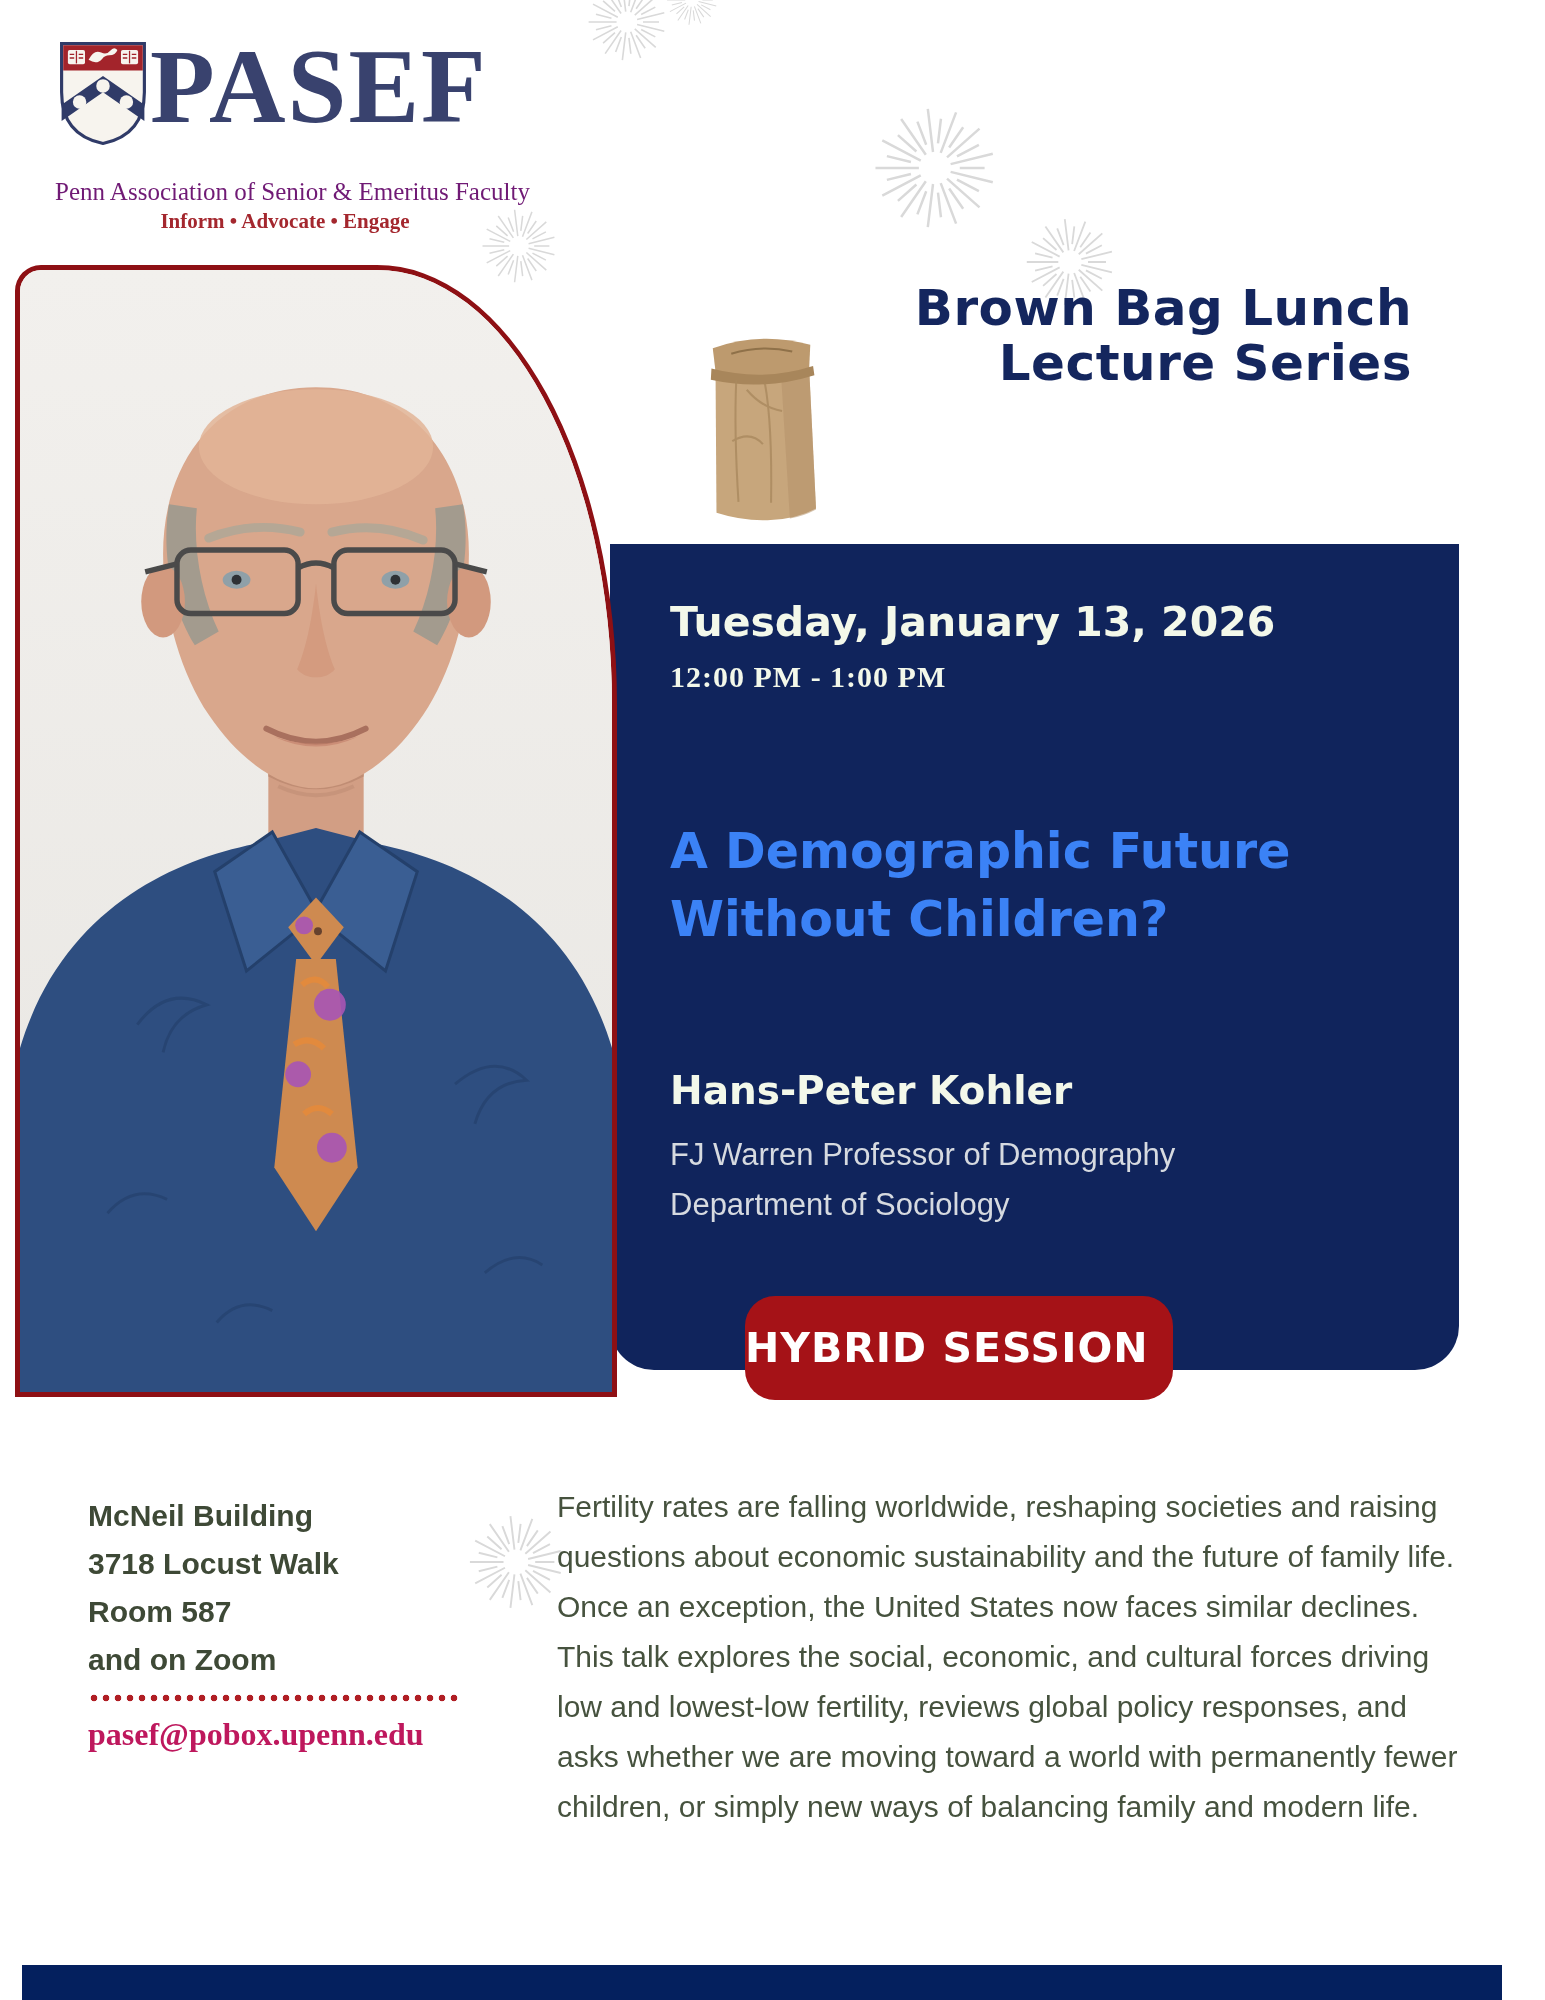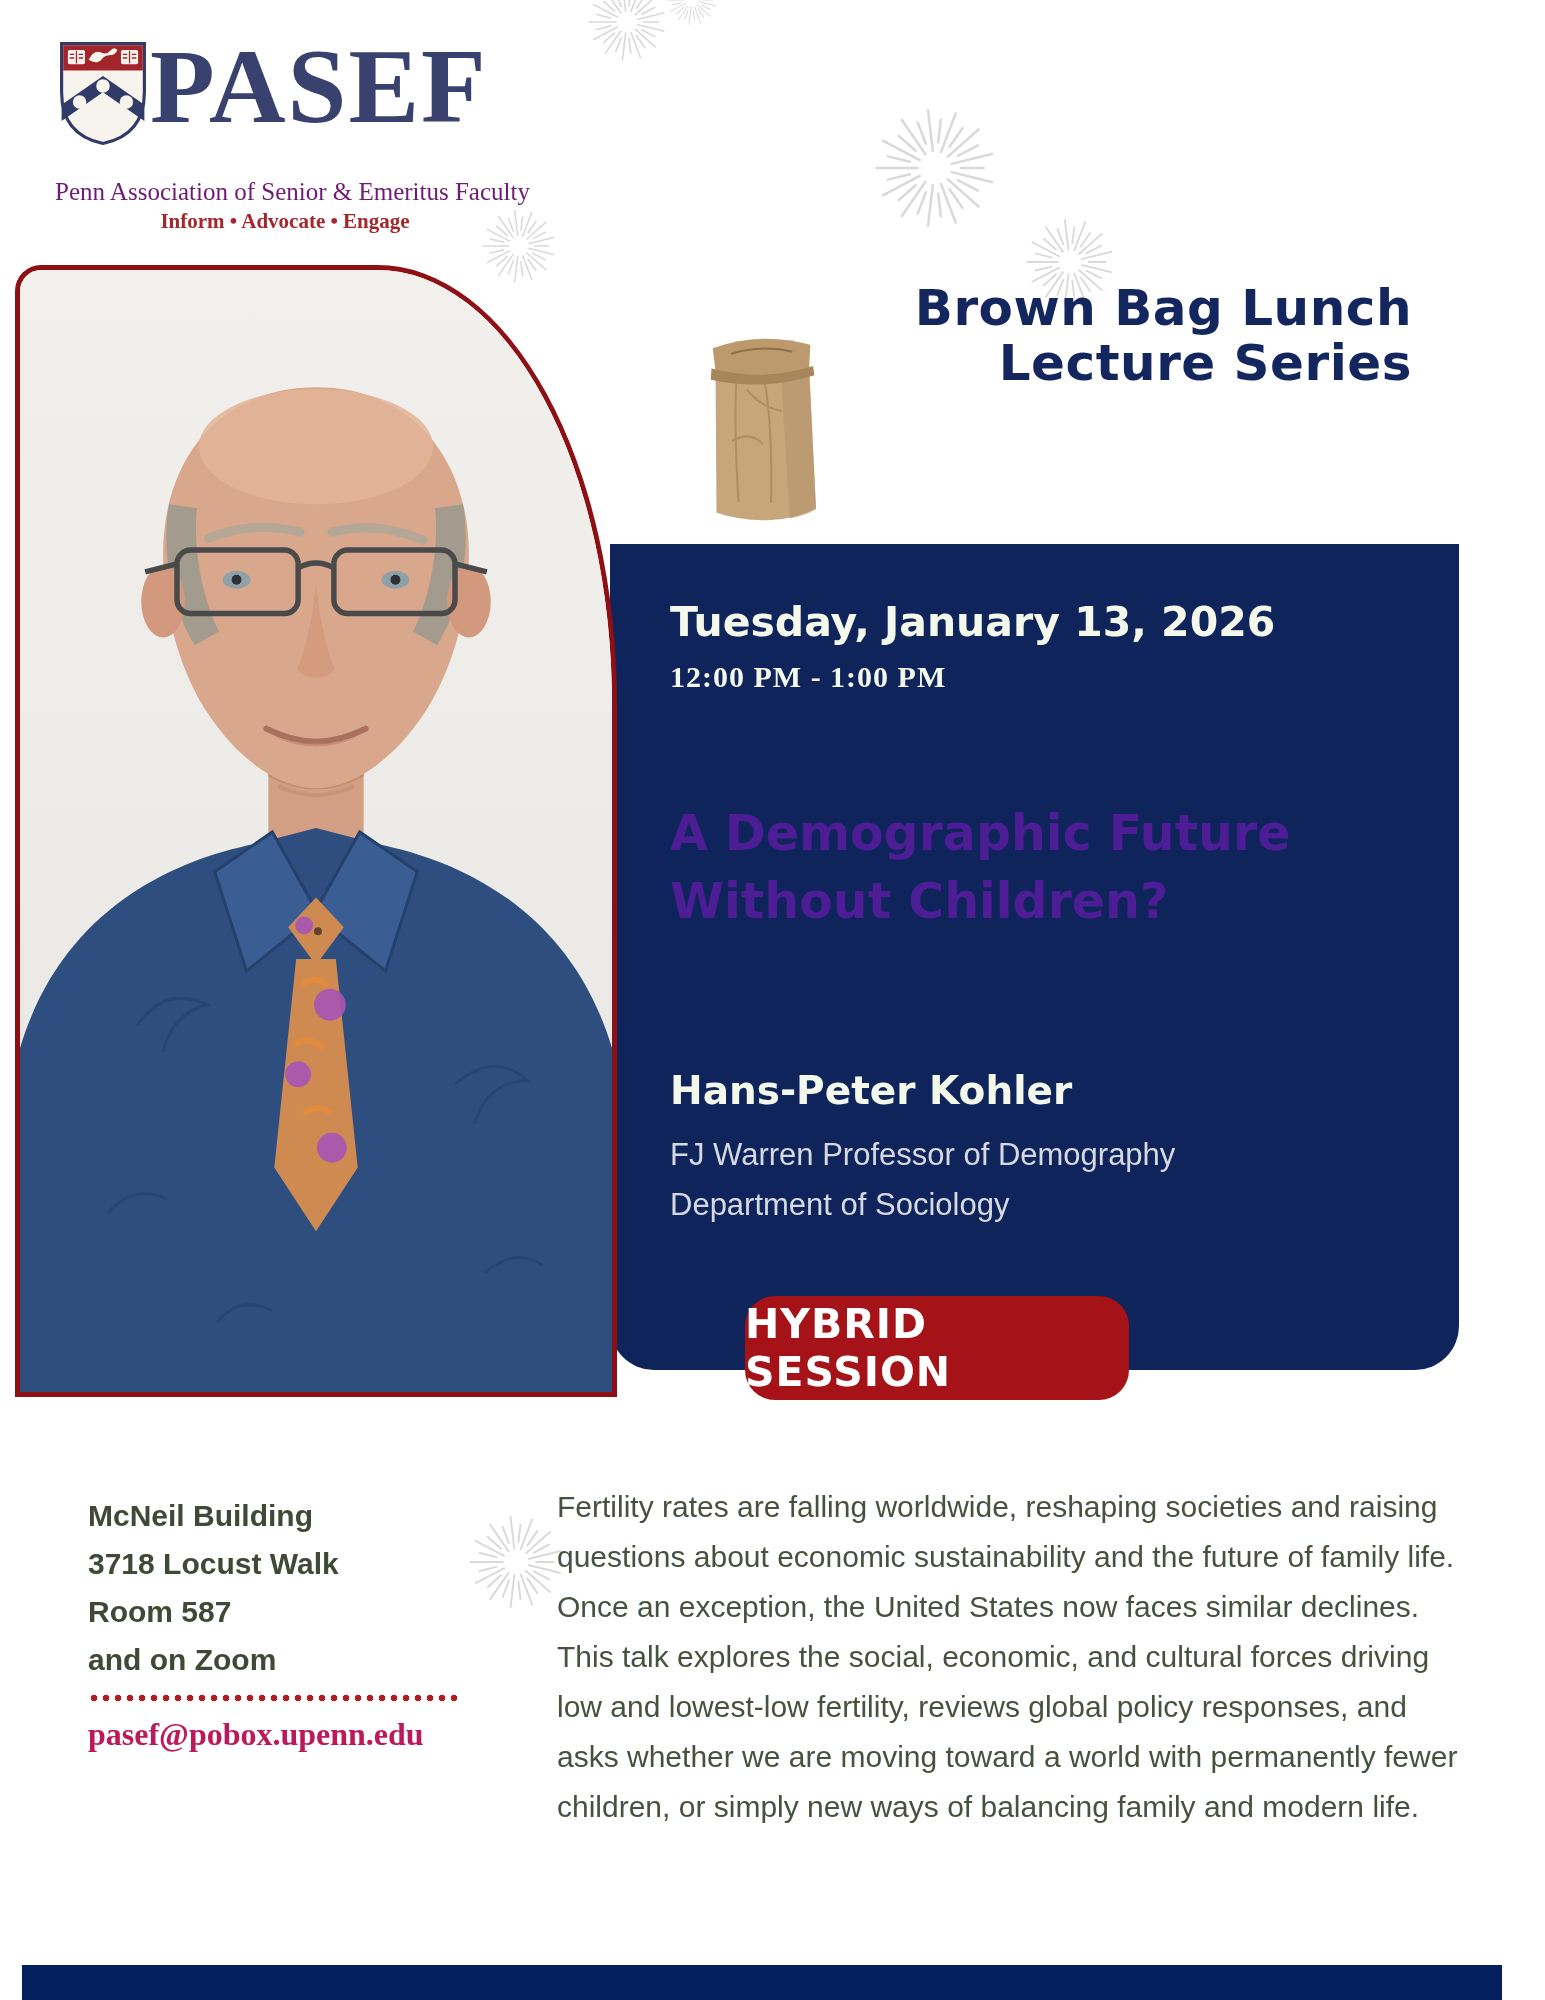--- a/index.html
+++ b/index.html
@@ -27,27 +27,27 @@
            border-radius:26px 240px 0 0 / 26px 440px 0 0; z-index:3; }
   .photo svg { width:100%; height:100%; display:block; }
 
   
   .panel { position:absolute; left:610px; top:544px; width:849px; height:826px;
            background:#10245C; border-radius:0 0 44px 44px; z-index:2; }
   .ev-date { position:absolute; left:670px; top:598px; font-family:"DejaVu Sans", sans-serif;
              font-weight:800; font-size:41px; color:#F3F8EA; z-index:4; }
   .ev-time { position:absolute; left:670px; top:660px; font-family:Liberation Serif, serif;
              font-weight:800; font-size:30px; color:#F3F8EA; letter-spacing:1px; z-index:4; }
-  .ev-title { position:absolute; left:670px; top:800px; font-family:"DejaVu Sans", sans-serif;
-              font-weight:800; font-size:49px; line-height:68px; color:#4c1d95; z-index:4; }
+  .ev-title { position:absolute; left:670px; top:818px; font-family:"DejaVu Sans", sans-serif;
+              font-weight:800; font-size:49px; line-height:68px; color:#3b82f6; z-index:4; }
   .ev-speaker { position:absolute; left:670px; top:1068px; font-family:"DejaVu Sans", sans-serif;
                 font-weight:800; font-size:39px; color:#F3F8EA; z-index:4; }
   .ev-role { position:absolute; left:670px; top:1130px; font-size:31px; line-height:50px;
              color:#D6DAE0; z-index:4; }
-  .badge { position:absolute; left:745px; top:1296px; width:384px; height:104px; background:#A51217;
+  .badge { position:absolute; left:745px; top:1296px; width:428px; height:104px; background:#A51217;
            border-radius:30px; display:flex; align-items:center; justify-content:flex-start; z-index:5; }
   .badge span { font-family:"DejaVu Sans", sans-serif; font-weight:800; font-size:41px;
                 color:#FFFFFF; letter-spacing:1px; }
 
   
   .location { position:absolute; left:88px; top:1492px; font-size:30px; line-height:48px;
               font-weight:700; color:#3E4936; }
   .dotline { position:absolute; left:88px; top:1694px; width:372px; height:8px;
              background:radial-gradient(circle, #B01E24 3.1px, rgba(176,30,36,0) 3.6px);
              background-size:12px 8px; background-repeat:repeat-x; }

